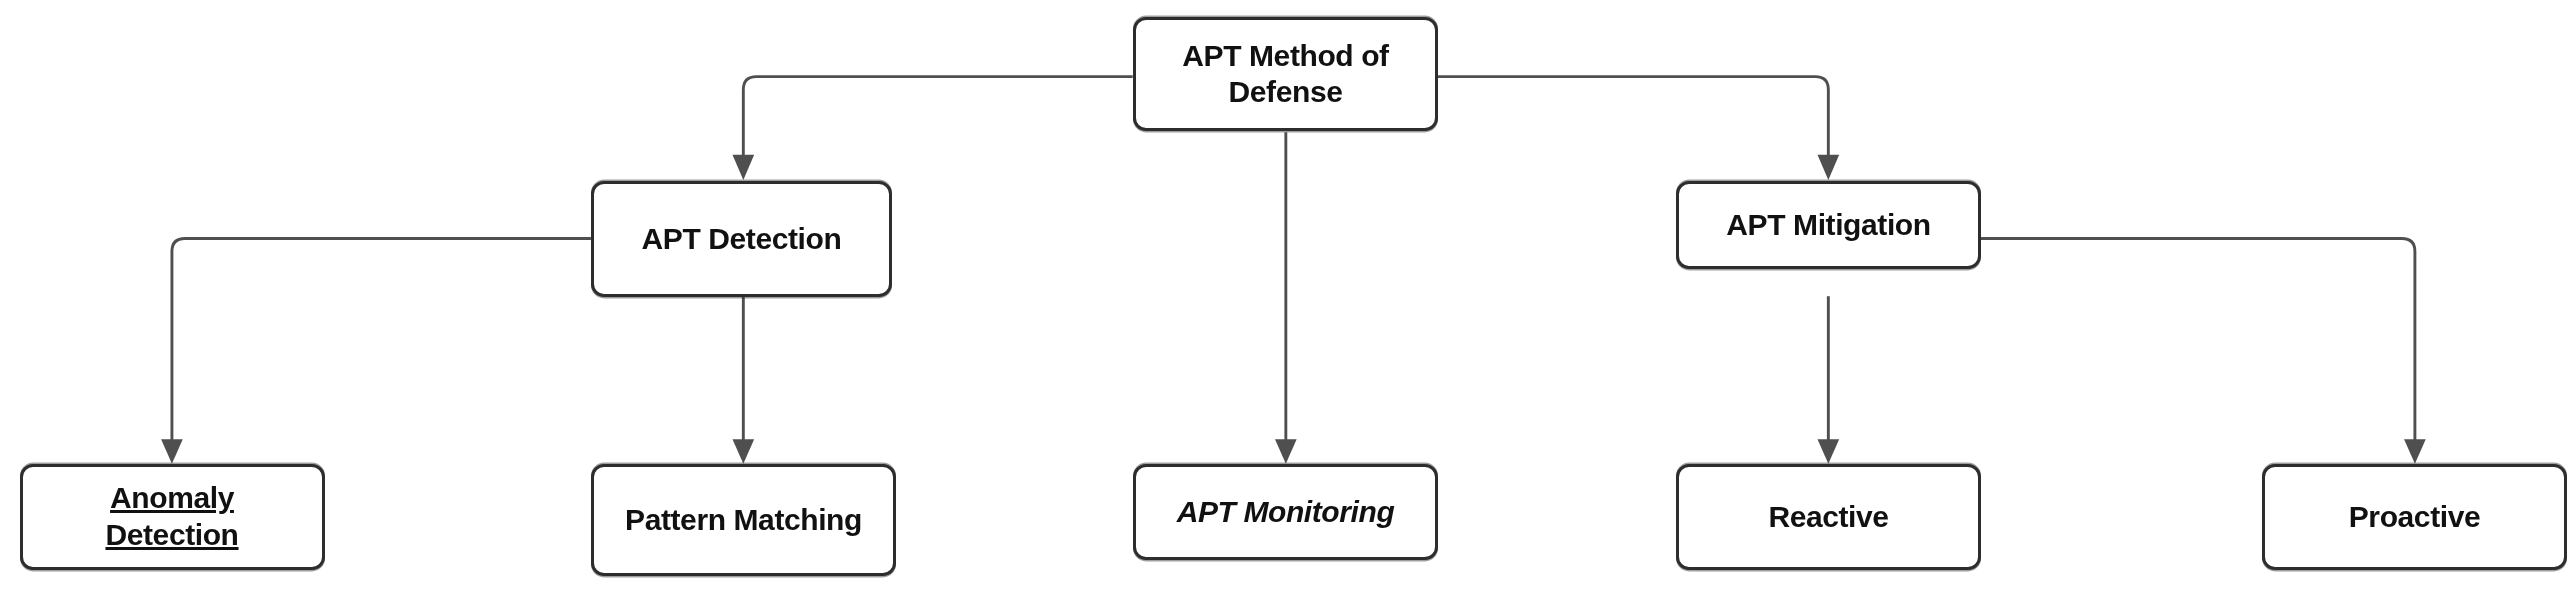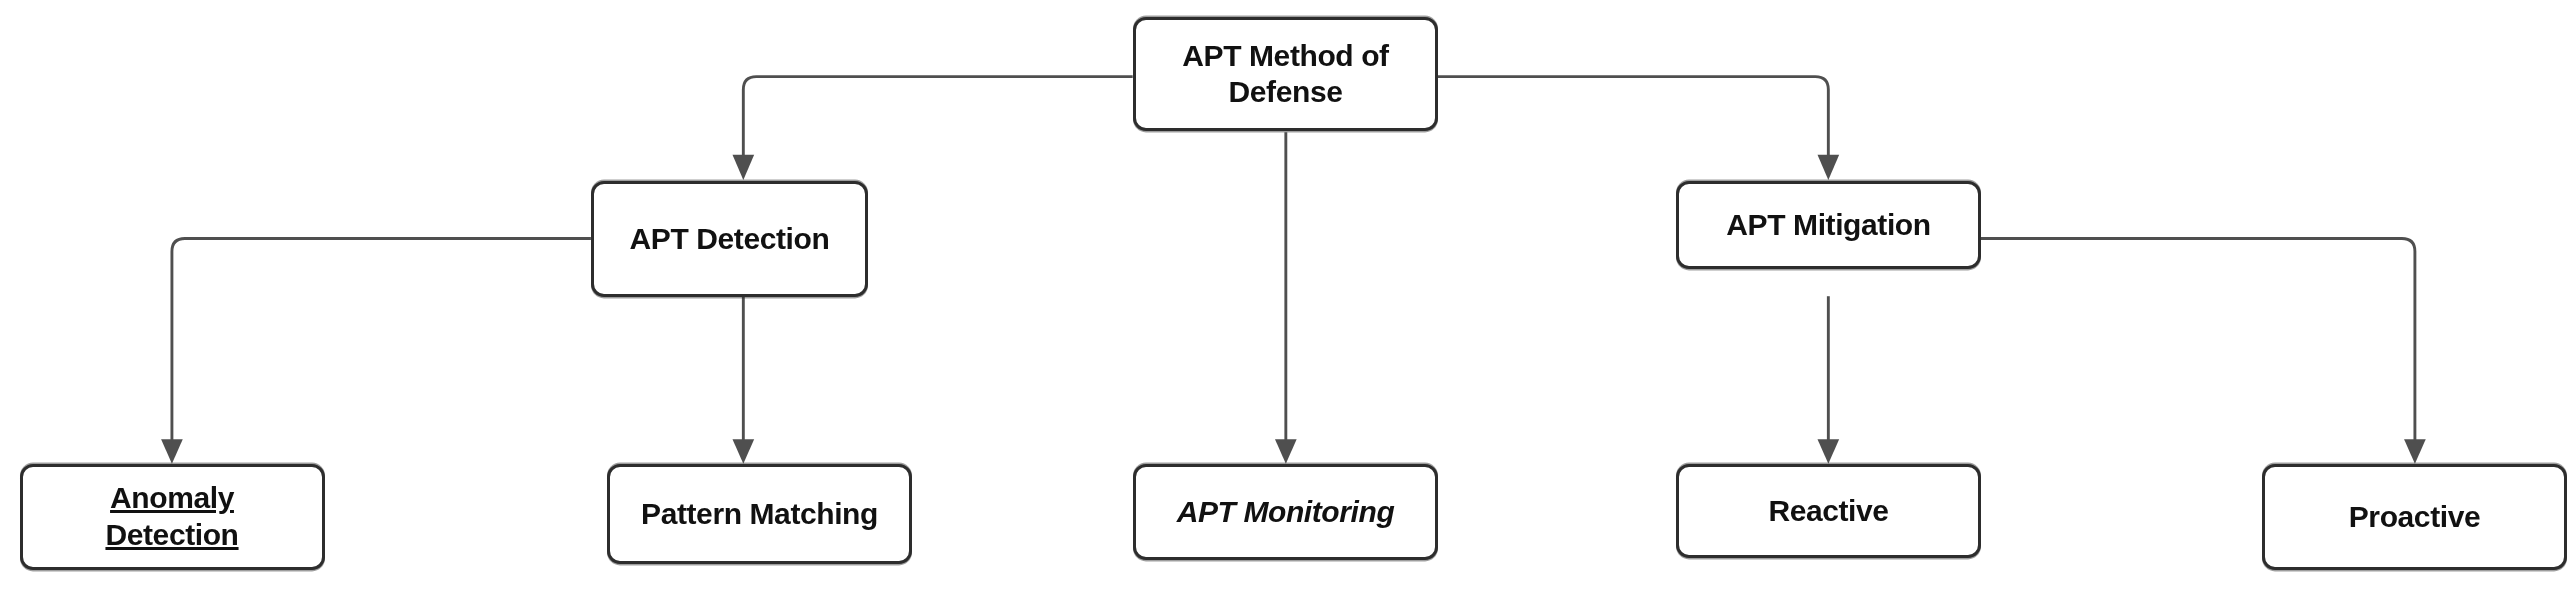--- a/index.html
+++ b/index.html
@@ -36,27 +36,27 @@
     font-size: 30px;
     letter-spacing: -0.4px;
     line-height: 1.22;
     color: #111111;
     box-shadow: 0 1.4px 0 rgba(40,40,40,0.45), 0 -1.4px 0 rgba(40,40,40,0.45);
     padding: 0 19px;
   }
   
   .node-root       { left: 1133px; top: 17.3px;  width: 305px; height: 114px; }
   
-  .node-detection  { left: 591px;  top: 181px; width: 277px; height: 116px; }
+  .node-detection  { left: 591px;  top: 181px; width: 301px; height: 116px; }
   .node-mitigation { left: 1676px; top: 181px; width: 305px; height: 88px; }
   
   .node-anomaly    { left: 19.5px;   top: 464px; width: 305px; height: 106px; text-decoration: underline; }
-  .node-pattern    { left: 591px;  top: 464px; width: 305px; height: 100px; margin-left: 16px; }
+  .node-pattern    { left: 591px;  top: 464px; width: 305px; height: 112px; }
   .node-monitoring { left: 1133px; top: 464px; width: 305px; height: 96px; font-style: italic; }
-  .node-reactive   { left: 1676px; top: 464px; width: 305px; height: 94px; }
+  .node-reactive   { left: 1676px; top: 464px; width: 305px; height: 106px; }
   .node-proactive  { left: 2262px; top: 464px; width: 305px; height: 106px; text-align: right; }
 
   .edge-line {
     fill: none;
     stroke: #4f4f4f;
     stroke-width: 4;
   }
   .edge-arrowhead {
     fill: #4f4f4f;
     stroke: none;

